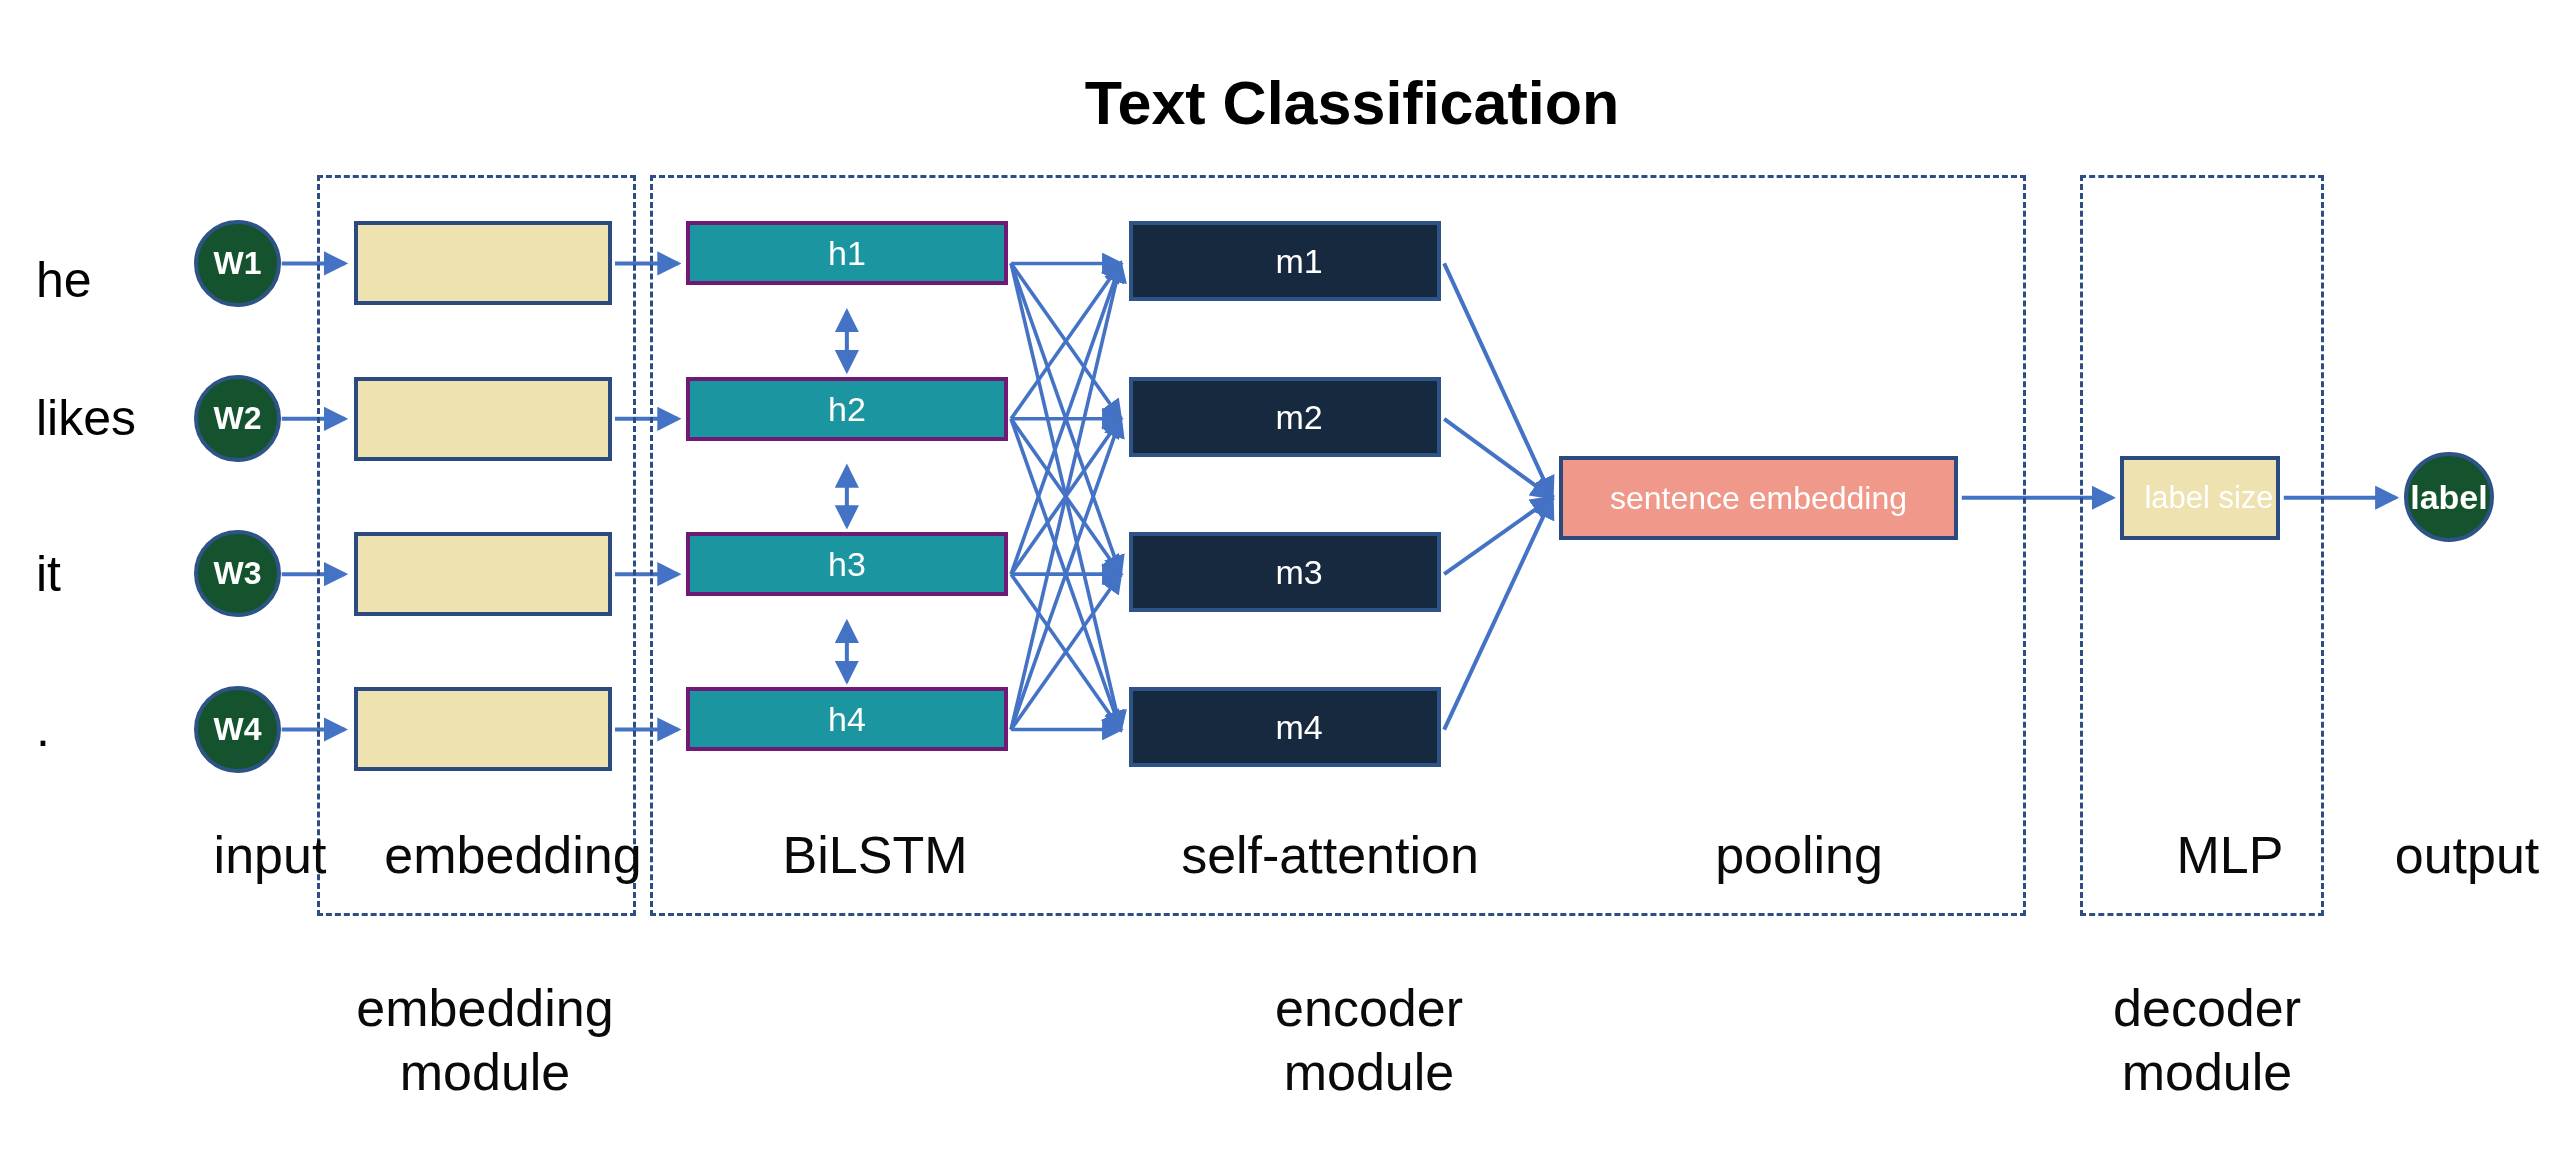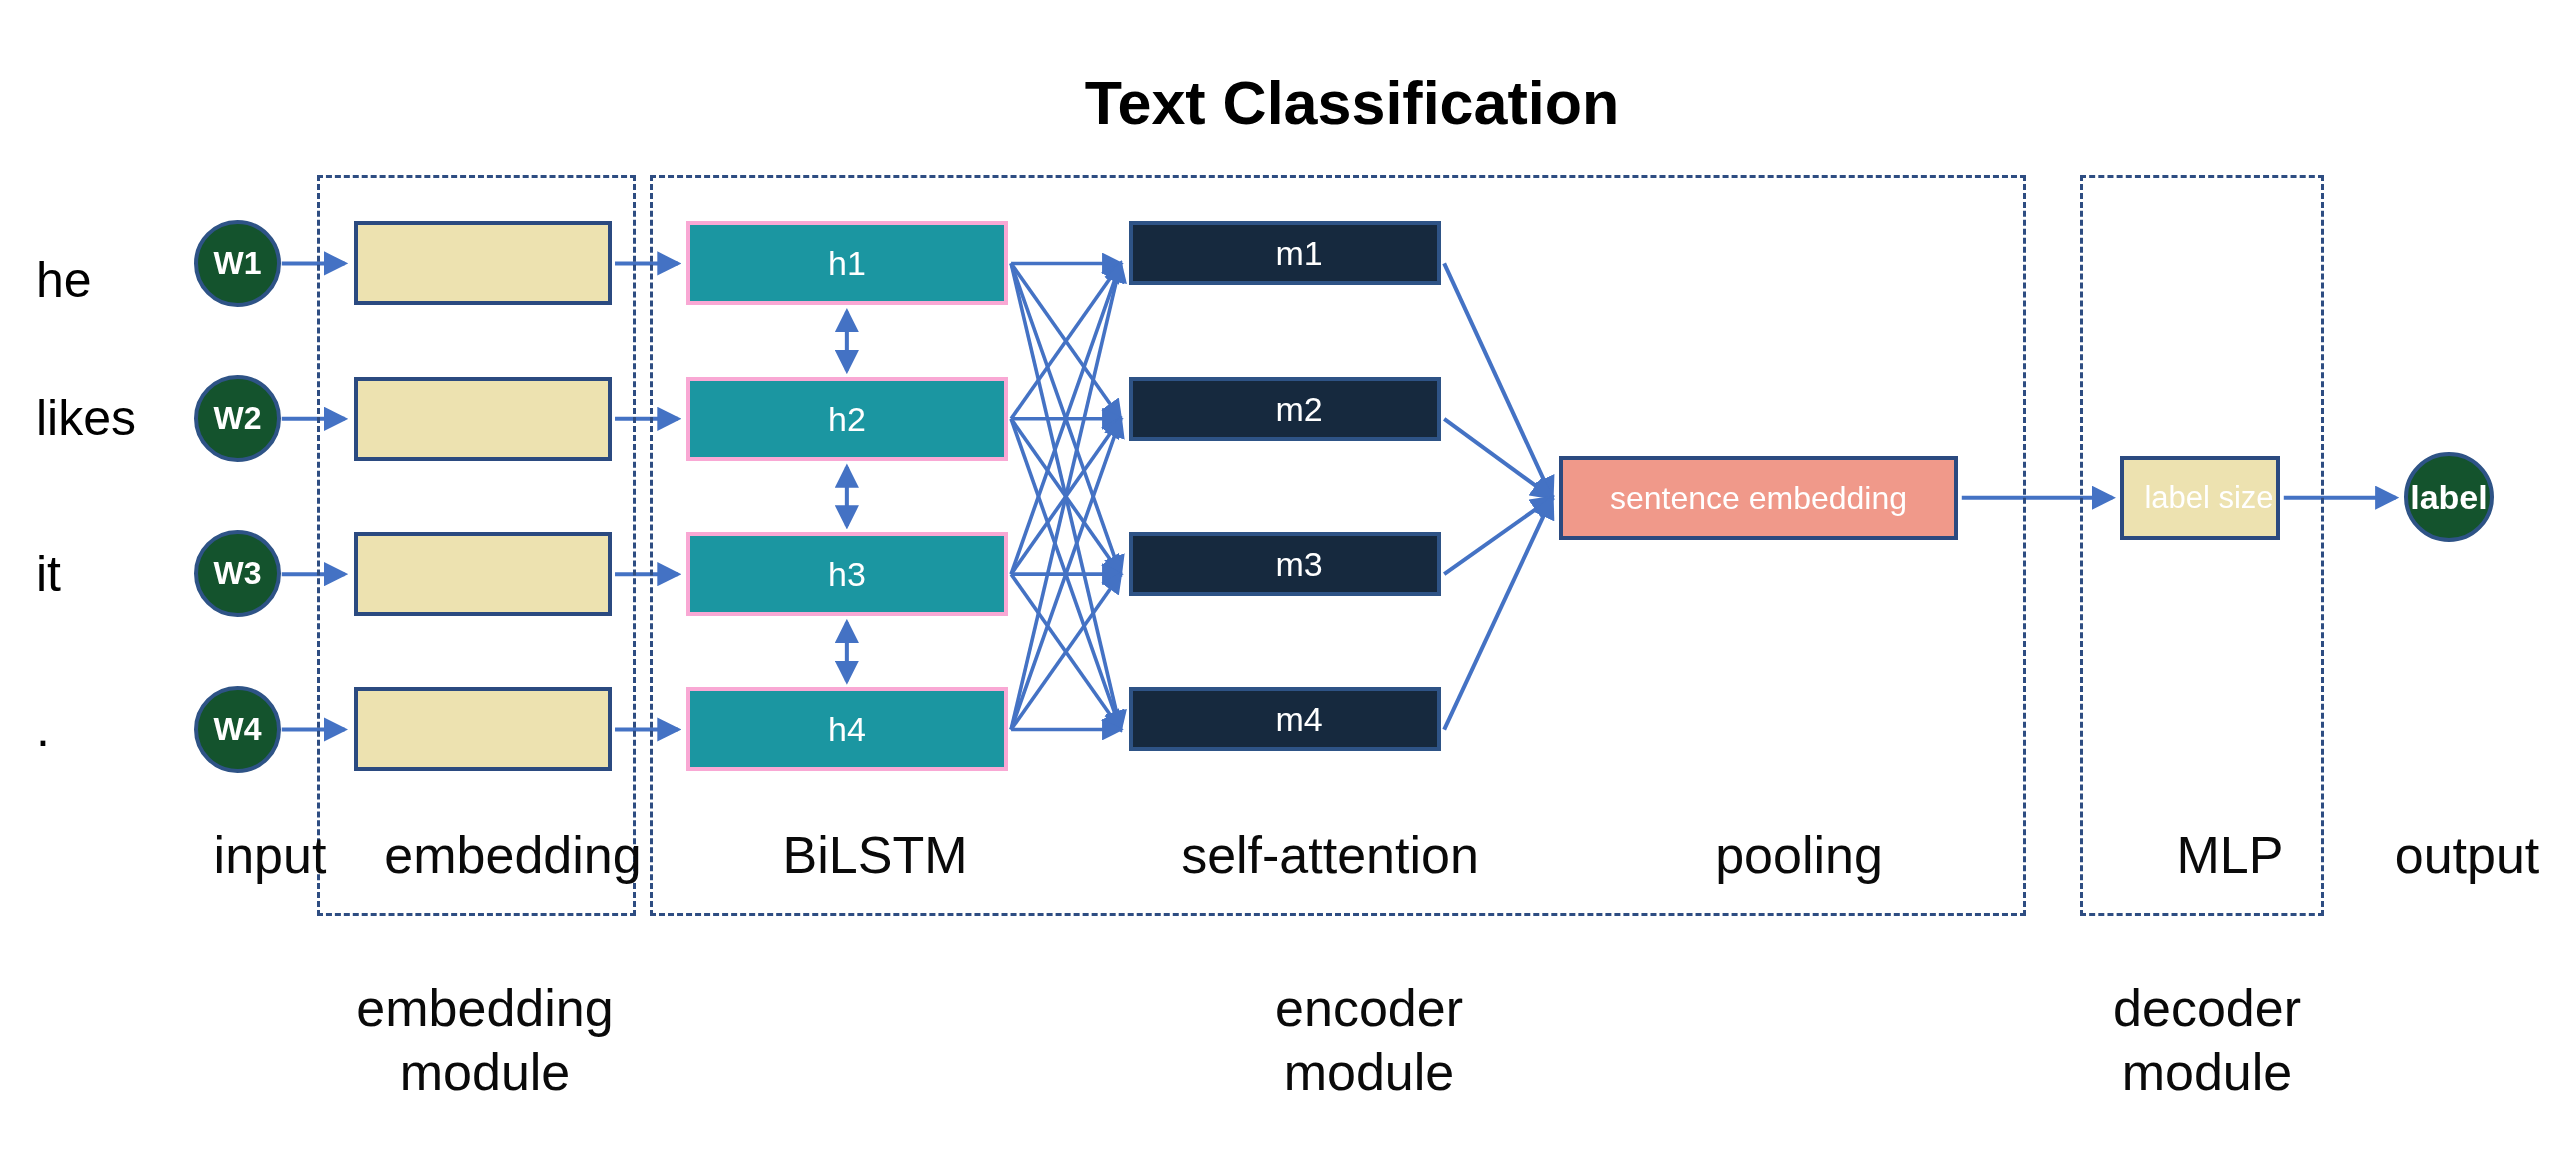--- a/index.html
+++ b/index.html
@@ -20,22 +20,22 @@
     position:absolute;width:87px;height:87px;border-radius:50%;
     background:#14532d;border:4.8px solid #2E5386;box-sizing:border-box;
     display:flex;align-items:center;justify-content:center;
     color:#fff;font-size:32px;z-index:5;font-weight:bold;
   }
   .box{
     position:absolute;box-sizing:border-box;display:flex;align-items:center;
     justify-content:center;color:#fff;z-index:5;
   }
   .embed-box{left:354px;width:258px;height:84px;background:#EDE2B0;border:4px solid #2B4A80;}
-  .h-box{left:686px;width:322px;height:84px;background:#1B96A1;border:4px solid #f9a8d4;font-size:34px;}
-  .m-box{left:1129px;width:312px;height:64px;background:#16293E;border:4px solid #2E5386;font-size:34px;padding-left:28px;}
+  .h-box{left:686px;width:322px;height:64px;background:#1B96A1;border:4px solid #701a75;font-size:34px;}
+  .m-box{left:1129px;width:312px;height:80px;background:#16293E;border:4px solid #2E5386;font-size:34px;padding-left:28px;}
   .sentence-box{left:1559px;top:456px;width:399px;height:84px;background:#F0998A;border:4px solid #2B4A80;font-size:32px;}
   .mlp-box{left:2120px;top:456px;width:160px;height:84px;background:#EDE2B0;border:4px solid #2B4A80;font-size:31px;padding-left:18px;}
   .dashed{position:absolute;border:3.2px dashed #2E4D82;box-sizing:border-box;z-index:2;}
   #embedding-module-box{left:317px;top:175px;width:319px;height:741px;}
   #encoder-module-box{left:650px;top:175px;width:1376px;height:741px;}
   #decoder-module-box{left:2080px;top:175px;width:244px;height:741px;}
   .stage-label{
     position:absolute;top:825px;transform:translateX(-50%);
     font-size:52px;color:#0a0a0a;white-space:nowrap;z-index:5;margin-left:28px;
   }

